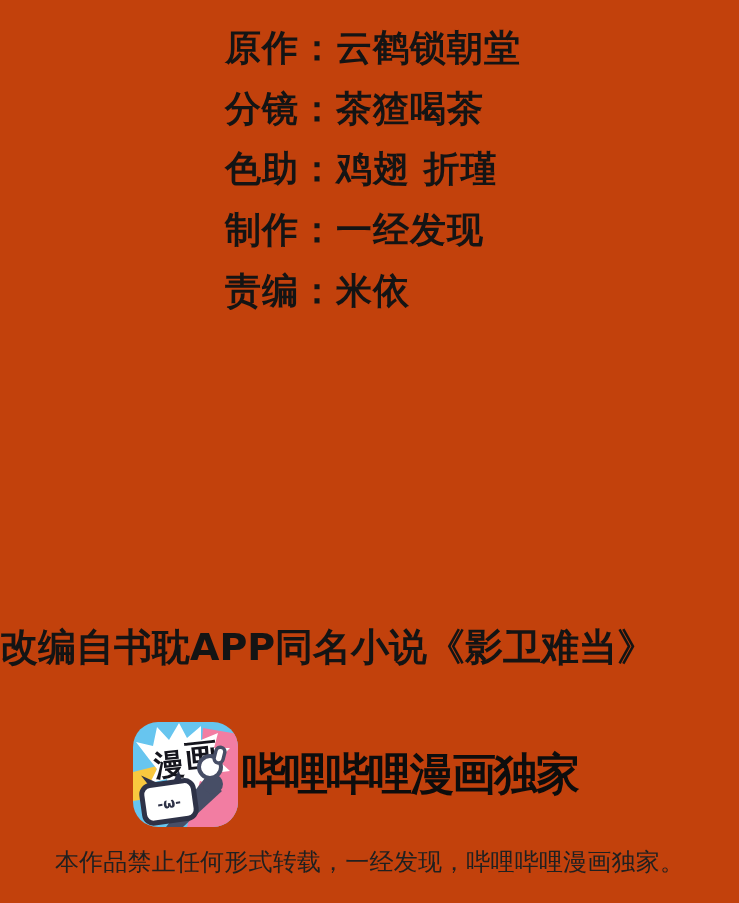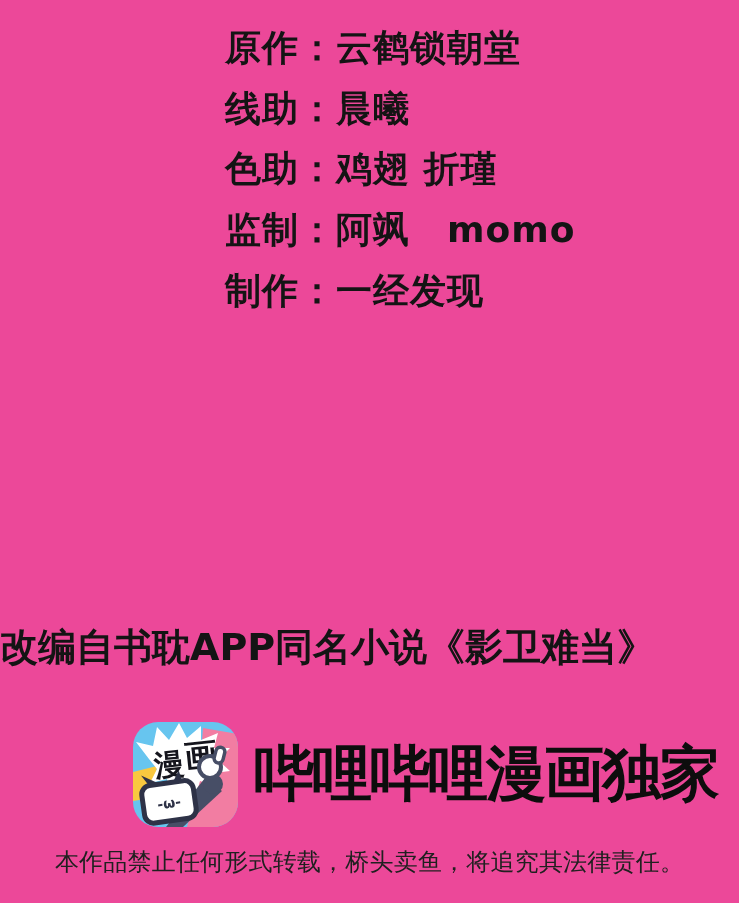--- a/index.html
+++ b/index.html
@@ -1,21 +1,21 @@
 <!DOCTYPE html>
 <html><head>
 <meta charset="utf-8">
 <style>
   * { margin: 0; padding: 0; box-sizing: border-box; }
   html, body { background: #ffffff; }
   .page {
     position: relative;
     width: 739px;
     height: 903px;
-    background: #ec4899;
+    background: #c2410c;
     overflow: hidden;
     font-family: "DejaVu Sans", sans-serif;
     color: #161616;
   }
   .credits {
     position: absolute;
     left: 225px;
     top: 18px;
   }
   .credit-line {
@@ -46,22 +46,22 @@
     height: 105px;
     display: flex;
     align-items: center;
   }
   .app-logo {
     width: 105px;
     height: 105px;
     flex: 0 0 auto;
   }
   .exclusive-text {
-    margin-left: 16px;
-    font-size: 60px;
+    margin-left: 4px;
+    font-size: 44px;
     font-weight: 900;
     letter-spacing: -2px;
     white-space: pre;
     color: #0d0d0d;
   }
   .disclaimer {
     position: absolute;
     top: 849px;
     left: 0;
     width: 739px;
@@ -75,24 +75,24 @@
   }
   .logo-bubble-char { font-weight: 900; fill: #15151d; font-family: "DejaVu Sans", sans-serif; }
 </style>
 </head>
 <body>
 
 <div class="page">
 
   <div class="credits">
     <div class="credit-line">原作：云鹤锁朝堂</div>
-    <div class="credit-line">线助：晨曦</div>
+    <div class="credit-line">分镜：茶猹喝茶</div>
     <div class="credit-line">色助：鸡翅 折瑾</div>
-    <div class="credit-line">监制：阿飒　momo</div>
     <div class="credit-line">制作：一经发现</div>
+    <div class="credit-line">责编：米依</div>
   </div>
 
   <div class="adaptation-note">改编自书耽APP同名小说《影卫难当》</div>
 
   <div class="exclusive-banner">
     <svg class="app-logo" viewBox="0 0 105 105" width="105" height="105" aria-hidden="true">
       <defs>
         <clipPath id="appclip">
             <rect x="0" y="0" width="105" height="105" rx="25" ry="25"></rect>
           </clipPath>
@@ -113,15 +113,15 @@
           <path d="M20,64 L12,50 L28,60 Z" fill="#2E3247"></path>
           <path d="M42,62 L50,50 L52,62 Z" fill="#2E3247"></path>
           <rect x="10" y="61" width="52" height="38" rx="9" fill="#ffffff" stroke="#2E3247" stroke-width="5"></rect>
           <text x="36" y="86" font-size="14" font-weight="bold" fill="#2E3247" text-anchor="middle" font-family="DejaVu Sans, sans-serif">-ω-</text>
         </g>
       </g>
     </svg>
     <div class="exclusive-text">哔哩哔哩漫画独家</div>
   </div>
 
-  <div class="disclaimer">本作品禁止任何形式转载，桥头卖鱼，将追究其法律责任。</div>
+  <div class="disclaimer">本作品禁止任何形式转载，一经发现，哔哩哔哩漫画独家。</div>
 
 </div>
 
 </body></html>

